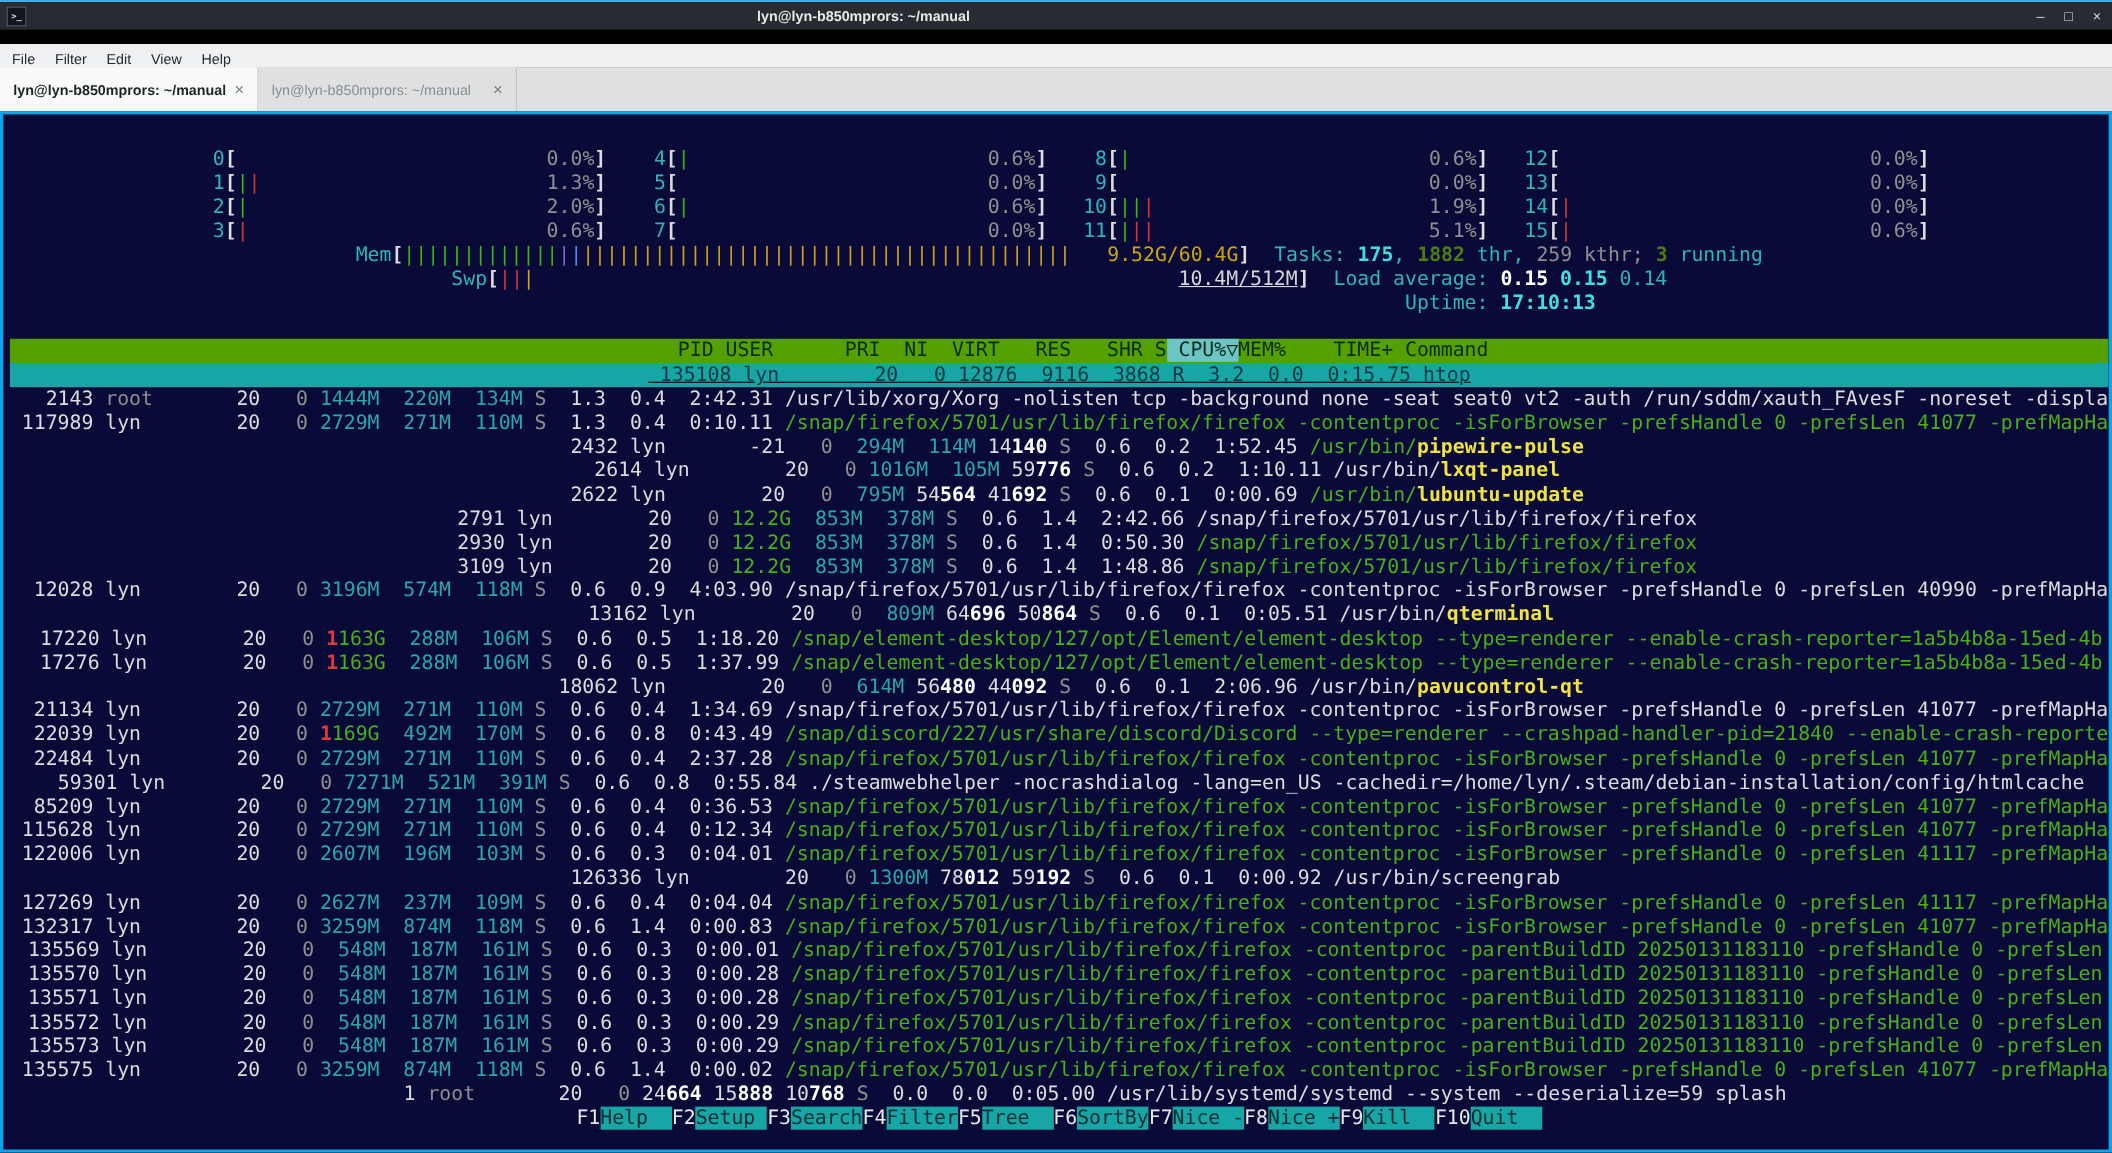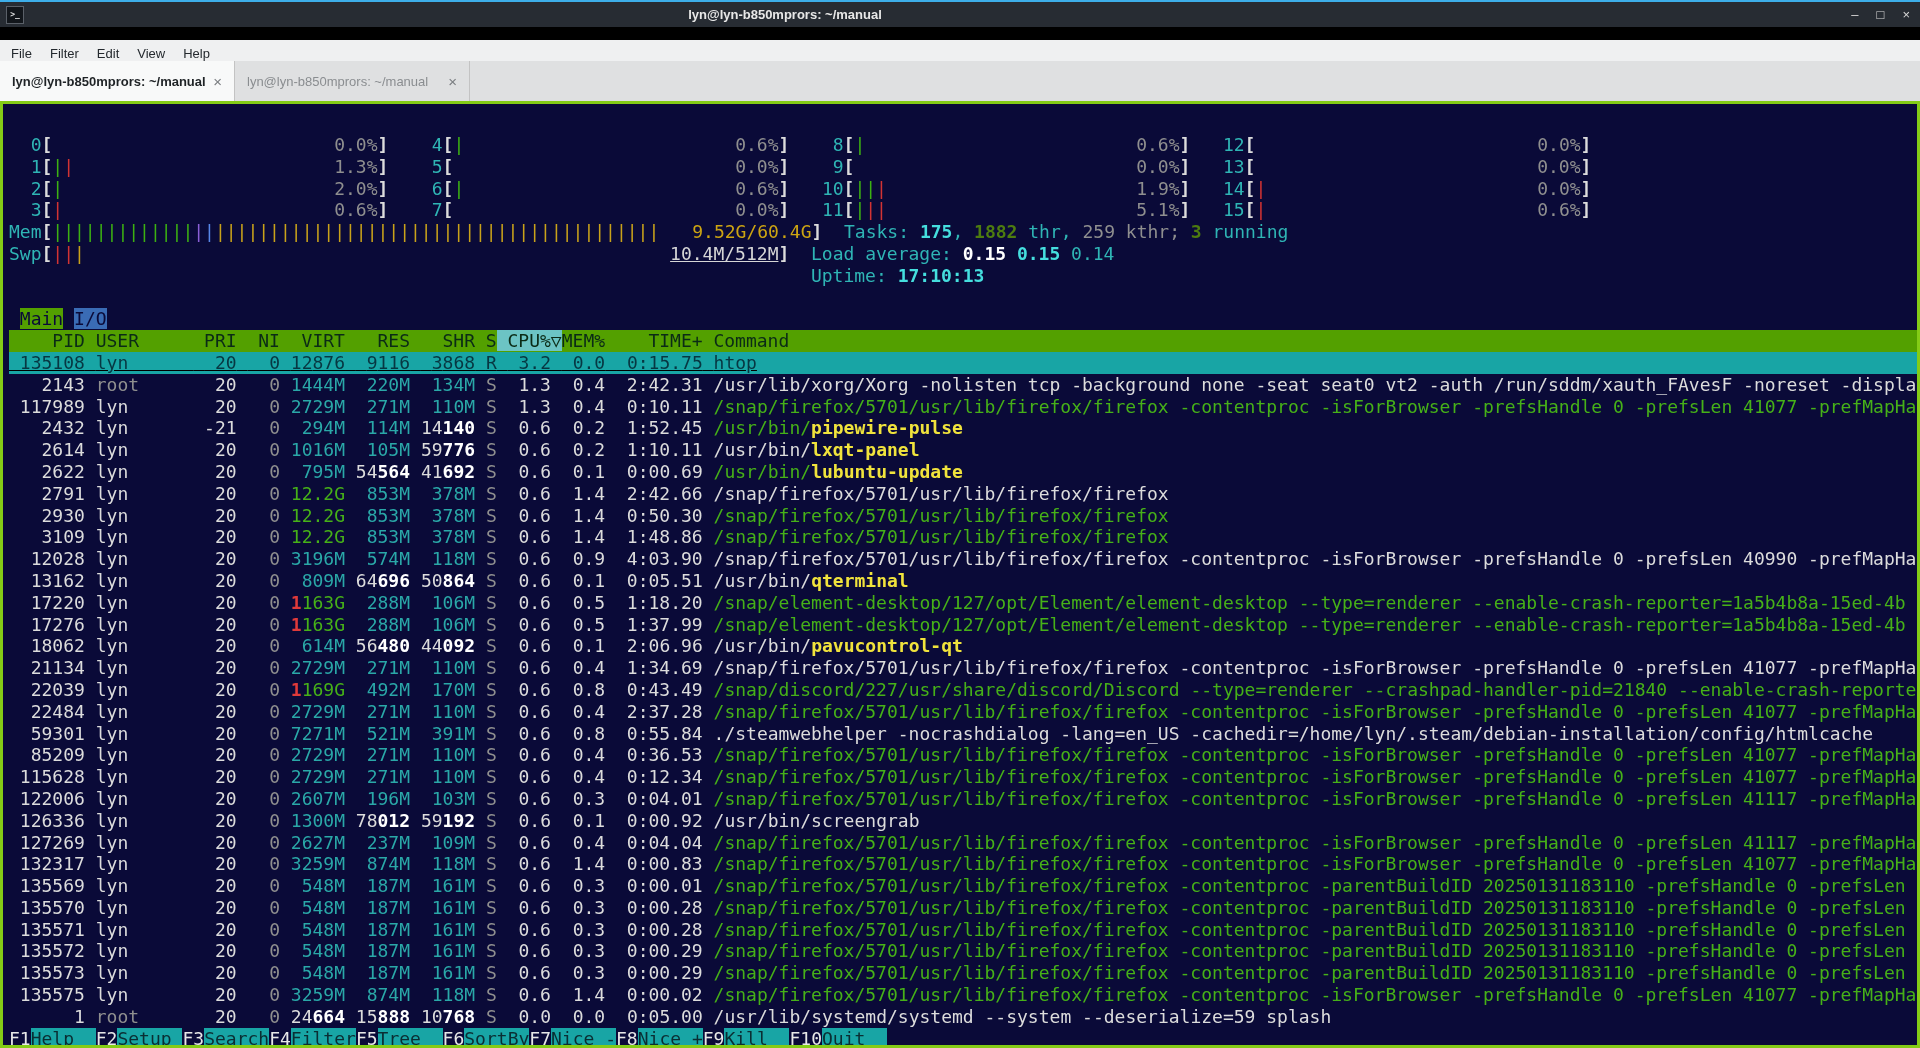--- a/index.html
+++ b/index.html
@@ -12,21 +12,21 @@
   .win-btns{position:absolute;right:10px;top:0;height:25px;display:flex;align-items:center;gap:18px;}
   .win-btn{color:#d8d8d8;font-size:13px;line-height:25px;cursor:default;}
   .menubar{height:21px;background:#eff0f1;display:flex;align-items:flex-end;padding-left:2px;flex:none;margin-top:13px;}
   .menu-item{padding:0 9px;font-size:13px;color:#24292e;}
   .tabbar{height:40px;background:#dfe0e1;display:flex;flex:none;}
   .tab{width:210px;display:flex;align-items:center;padding:0 12px;border-right:1px solid #c3c3c3;background:#dfe0e1;}
   .tab.active{background:#f8f9f9;}
   .tab-label{flex:1;font-size:13px;color:#8a8d90;white-space:nowrap;overflow:hidden;}
   .tab.active .tab-label{color:#1f2326;font-weight:bold;}
   .tab-close{color:#7a7d80;font-size:15px;margin-left:8px;}
-  .terminal{flex:1;background:#0a0a38;border:3px solid #84cc16;box-sizing:border-box;overflow:hidden;position:relative;}
+  .terminal{flex:1;background:#0a0a38;border:3px solid #0ea5e9;box-sizing:border-box;overflow:hidden;position:relative;text-align:center;}
   .screen{position:absolute;left:0;top:0;right:0;bottom:0;padding:30px 0 0 6px;
           font-family:"DejaVu Sans Mono",monospace;font-size:18px;line-height:21.8px;overflow:hidden;}
   .ln{height:21.8px;white-space:pre;}
   
   .cy{color:#2fb5b5;}            
   .bc{color:#45dede;font-weight:bold;}
   .bg{color:#4d7c0f;font-weight:bold;}
   .bw{color:#ffffff;font-weight:bold;}
   .br{color:#dcdcdc;font-weight:bold;}  
   .sh{color:#8f8f8f;}            
@@ -80,21 +80,20 @@
   <div class="terminal">
     <div class="screen">
         <div class="ln"><span><span class="cy">  0</span><span class="br">[</span><span class="pl">                          </span><span class="sh">0.0%</span><span class="br">]</span></span><span class="pl">  </span><span><span class="cy">  4</span><span class="br">[</span><span class="g">|</span><span class="pl">                         </span><span class="sh">0.6%</span><span class="br">]</span></span><span class="pl">  </span><span><span class="cy">  8</span><span class="br">[</span><span class="g">|</span><span class="pl">                         </span><span class="sh">0.6%</span><span class="br">]</span></span><span class="pl">  </span><span><span class="cy"> 12</span><span class="br">[</span><span class="pl">                          </span><span class="sh">0.0%</span><span class="br">]</span></span></div>
         <div class="ln"><span><span class="cy">  1</span><span class="br">[</span><span class="g">|</span><span class="r">|</span><span class="pl">                        </span><span class="sh">1.3%</span><span class="br">]</span></span><span class="pl">  </span><span><span class="cy">  5</span><span class="br">[</span><span class="pl">                          </span><span class="sh">0.0%</span><span class="br">]</span></span><span class="pl">  </span><span><span class="cy">  9</span><span class="br">[</span><span class="pl">                          </span><span class="sh">0.0%</span><span class="br">]</span></span><span class="pl">  </span><span><span class="cy"> 13</span><span class="br">[</span><span class="pl">                          </span><span class="sh">0.0%</span><span class="br">]</span></span></div>
         <div class="ln"><span><span class="cy">  2</span><span class="br">[</span><span class="g">|</span><span class="pl">                         </span><span class="sh">2.0%</span><span class="br">]</span></span><span class="pl">  </span><span><span class="cy">  6</span><span class="br">[</span><span class="g">|</span><span class="pl">                         </span><span class="sh">0.6%</span><span class="br">]</span></span><span class="pl">  </span><span><span class="cy"> 10</span><span class="br">[</span><span class="g">|</span><span class="g">|</span><span class="r">|</span><span class="pl">                       </span><span class="sh">1.9%</span><span class="br">]</span></span><span class="pl">  </span><span><span class="cy"> 14</span><span class="br">[</span><span class="r">|</span><span class="pl">                         </span><span class="sh">0.0%</span><span class="br">]</span></span></div>
         <div class="ln"><span><span class="cy">  3</span><span class="br">[</span><span class="r">|</span><span class="pl">                         </span><span class="sh">0.6%</span><span class="br">]</span></span><span class="pl">  </span><span><span class="cy">  7</span><span class="br">[</span><span class="pl">                          </span><span class="sh">0.0%</span><span class="br">]</span></span><span class="pl">  </span><span><span class="cy"> 11</span><span class="br">[</span><span class="g">|</span><span class="r">|</span><span class="r">|</span><span class="pl">                       </span><span class="sh">5.1%</span><span class="br">]</span></span><span class="pl">  </span><span><span class="cy"> 15</span><span class="br">[</span><span class="r">|</span><span class="pl">                         </span><span class="sh">0.6%</span><span class="br">]</span></span></div>
         <div class="ln"><span><span class="cy">Mem</span><span class="br">[</span><span class="g">|||||||||||||</span><span class="v">|</span><span class="b">|</span><span class="y">|||||||||||||||||||||||||||||||||||||||||</span><span class="pl"></span><span class="or">9.52G/60.4G</span><span class="br">]</span></span><span class="pl">  </span><span><span class="cy">Tasks: </span><span class="bc">175</span><span class="cy">, </span><span class="bg">1882</span><span class="cy"> thr, </span><span class="sh">259 kthr; </span><span class="bg">3</span><span class="cy"> running</span></span></div>
         <div class="ln"><span><span class="cy">Swp</span><span class="br">[</span><span class="r">||</span><span class="y">|</span><span class="pl">                                                      </span><span class="wh">10.4M/512M</span><span class="br">]</span></span><span class="pl">  </span><span><span class="cy">Load average: </span><span class="bw">0.15 </span><span class="bc">0.15 </span><span class="cy">0.14</span></span></div>
         <div class="ln"><span class="pl">                                                                          </span><span><span class="cy">Uptime: </span><span class="bc">17:10:13</span></span></div>
         <div class="ln"><span class="pl"> </span></div>
-        <div class="ln"><span class="pl"> </span><span><span class="tabMain">Main</span></span><span class="pl"> </span><span><span class="tabIO">I/O</span></span></div>
         <div class="ln hdrLine"><span>    PID USER      PRI  NI  VIRT   RES   SHR S</span><span class="hdrSort"> CPU%▽</span><span>MEM%    TIME+ Command</span></div>
         <div class="ln selRow"><span class="wh2"> 135108</span><span class="pl"> </span><span class="wh2">lyn      </span><span class="pl"> </span><span class="wh2"> 20</span><span class="pl"> </span><span class="sh">  0</span><span class="pl"> </span><span class="wh2">12</span><span class="bw">876</span><span class="pl"> </span><span class="pl"> </span><span class="wh2">9</span><span class="bw">116</span><span class="pl"> </span><span class="pl"> </span><span class="wh2">3</span><span class="bw">868</span><span class="pl"> </span><span class="wh2">R</span><span class="pl"> </span><span class="wh2"> 3.2</span><span class="pl"> </span><span class="wh2"> 0.0</span><span class="pl"> </span><span class="wh2"> 0:15.75</span><span class="pl"> </span><span class="wh2">htop</span></div>
         <div class="ln"><span class="wh2">   2143</span><span class="pl"> </span><span class="sh">root     </span><span class="pl"> </span><span class="wh2"> 20</span><span class="pl"> </span><span class="sh">  0</span><span class="pl"> </span><span class="cyn">1444M</span><span class="pl"> </span><span class="cyn"> 220M</span><span class="pl"> </span><span class="cyn"> 134M</span><span class="pl"> </span><span class="sh">S</span><span class="pl"> </span><span class="wh2"> 1.3</span><span class="pl"> </span><span class="wh2"> 0.4</span><span class="pl"> </span><span class="wh2"> 2:42.31</span><span class="pl"> </span><span class="wh2">/usr/lib/xorg/Xorg -nolisten tcp -background none -seat seat0 vt2 -auth /run/sddm/xauth_FAvesF -noreset -displayfd 16</span></div>
         <div class="ln"><span class="wh2"> 117989</span><span class="pl"> </span><span class="wh2">lyn      </span><span class="pl"> </span><span class="wh2"> 20</span><span class="pl"> </span><span class="sh">  0</span><span class="pl"> </span><span class="cyn">2729M</span><span class="pl"> </span><span class="cyn"> 271M</span><span class="pl"> </span><span class="cyn"> 110M</span><span class="pl"> </span><span class="sh">S</span><span class="pl"> </span><span class="wh2"> 1.3</span><span class="pl"> </span><span class="wh2"> 0.4</span><span class="pl"> </span><span class="wh2"> 0:10.11</span><span class="pl"> </span><span class="grn">/snap/firefox/5701/usr/lib/firefox/firefox -contentproc -isForBrowser -prefsHandle 0 -prefsLen 41077 -prefMapHandle</span></div>
         <div class="ln"><span class="wh2">   2432</span><span class="pl"> </span><span class="wh2">lyn      </span><span class="pl"> </span><span class="wh2">-21</span><span class="pl"> </span><span class="sh">  0</span><span class="pl"> </span><span class="cyn"> 294M</span><span class="pl"> </span><span class="cyn"> 114M</span><span class="pl"> </span><span class="wh2">14</span><span class="bw">140</span><span class="pl"> </span><span class="sh">S</span><span class="pl"> </span><span class="wh2"> 0.6</span><span class="pl"> </span><span class="wh2"> 0.2</span><span class="pl"> </span><span class="wh2"> 1:52.45</span><span class="pl"> </span><span class="grn">/usr/bin/</span><span class="yb">pipewire-pulse</span></div>
         <div class="ln"><span class="wh2">   2614</span><span class="pl"> </span><span class="wh2">lyn      </span><span class="pl"> </span><span class="wh2"> 20</span><span class="pl"> </span><span class="sh">  0</span><span class="pl"> </span><span class="cyn">1016M</span><span class="pl"> </span><span class="cyn"> 105M</span><span class="pl"> </span><span class="wh2">59</span><span class="bw">776</span><span class="pl"> </span><span class="sh">S</span><span class="pl"> </span><span class="wh2"> 0.6</span><span class="pl"> </span><span class="wh2"> 0.2</span><span class="pl"> </span><span class="wh2"> 1:10.11</span><span class="pl"> </span><span class="wh2">/usr/bin/</span><span class="yb">lxqt-panel</span></div>
         <div class="ln"><span class="wh2">   2622</span><span class="pl"> </span><span class="wh2">lyn      </span><span class="pl"> </span><span class="wh2"> 20</span><span class="pl"> </span><span class="sh">  0</span><span class="pl"> </span><span class="cyn"> 795M</span><span class="pl"> </span><span class="wh2">54</span><span class="bw">564</span><span class="pl"> </span><span class="wh2">41</span><span class="bw">692</span><span class="pl"> </span><span class="sh">S</span><span class="pl"> </span><span class="wh2"> 0.6</span><span class="pl"> </span><span class="wh2"> 0.1</span><span class="pl"> </span><span class="wh2"> 0:00.69</span><span class="pl"> </span><span class="grn">/usr/bin/</span><span class="yb">lubuntu-update</span></div>
         <div class="ln"><span class="wh2">   2791</span><span class="pl"> </span><span class="wh2">lyn      </span><span class="pl"> </span><span class="wh2"> 20</span><span class="pl"> </span><span class="sh">  0</span><span class="pl"> </span><span class="grn">12.2G</span><span class="pl"> </span><span class="cyn"> 853M</span><span class="pl"> </span><span class="cyn"> 378M</span><span class="pl"> </span><span class="sh">S</span><span class="pl"> </span><span class="wh2"> 0.6</span><span class="pl"> </span><span class="wh2"> 1.4</span><span class="pl"> </span><span class="wh2"> 2:42.66</span><span class="pl"> </span><span class="wh2">/snap/firefox/5701/usr/lib/firefox/firefox</span></div>
         <div class="ln"><span class="wh2">   2930</span><span class="pl"> </span><span class="wh2">lyn      </span><span class="pl"> </span><span class="wh2"> 20</span><span class="pl"> </span><span class="sh">  0</span><span class="pl"> </span><span class="grn">12.2G</span><span class="pl"> </span><span class="cyn"> 853M</span><span class="pl"> </span><span class="cyn"> 378M</span><span class="pl"> </span><span class="sh">S</span><span class="pl"> </span><span class="wh2"> 0.6</span><span class="pl"> </span><span class="wh2"> 1.4</span><span class="pl"> </span><span class="wh2"> 0:50.30</span><span class="pl"> </span><span class="grn">/snap/firefox/5701/usr/lib/firefox/firefox</span></div>
         <div class="ln"><span class="wh2">   3109</span><span class="pl"> </span><span class="wh2">lyn      </span><span class="pl"> </span><span class="wh2"> 20</span><span class="pl"> </span><span class="sh">  0</span><span class="pl"> </span><span class="grn">12.2G</span><span class="pl"> </span><span class="cyn"> 853M</span><span class="pl"> </span><span class="cyn"> 378M</span><span class="pl"> </span><span class="sh">S</span><span class="pl"> </span><span class="wh2"> 0.6</span><span class="pl"> </span><span class="wh2"> 1.4</span><span class="pl"> </span><span class="wh2"> 1:48.86</span><span class="pl"> </span><span class="grn">/snap/firefox/5701/usr/lib/firefox/firefox</span></div>

